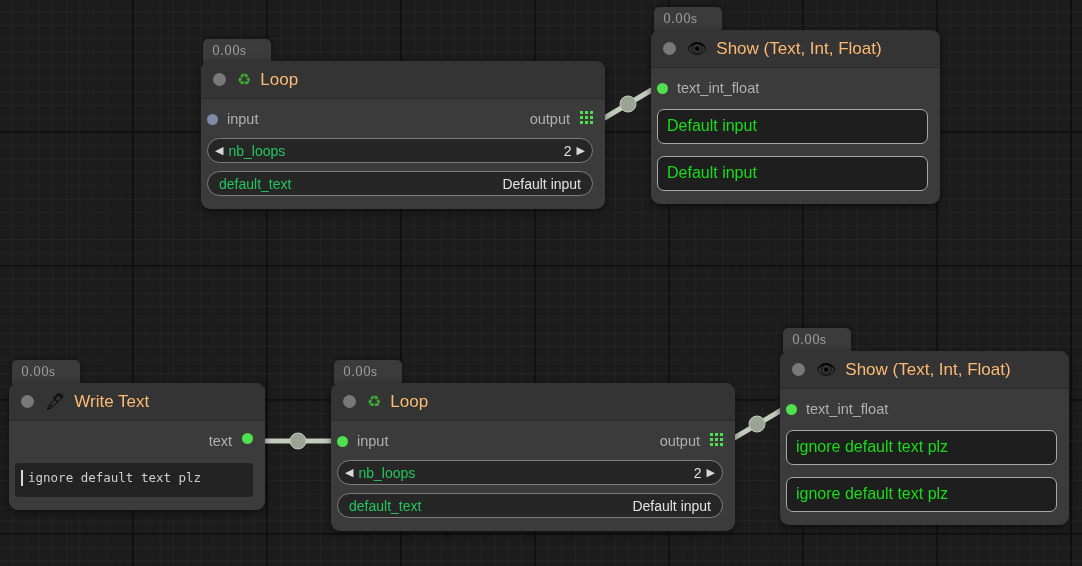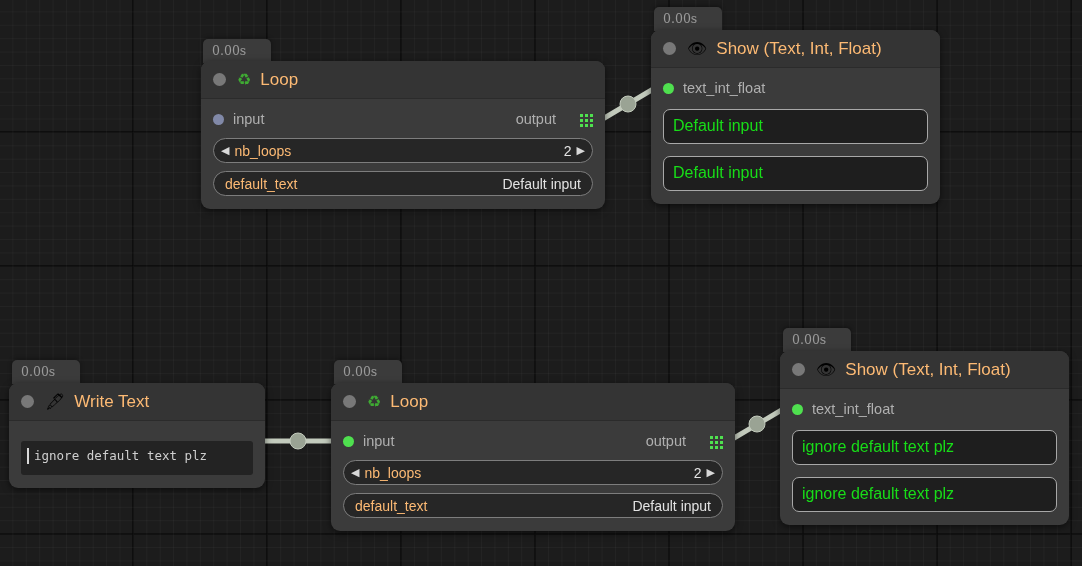--- a/index.html
+++ b/index.html
@@ -61,21 +61,21 @@
     line-height: 1;
     flex: 0 0 auto;
   }
   .hdr-title {
     margin-left: 9px;
     color: #fdba74;
     font-size: 17px;
     white-space: nowrap;
   }
   .node-body {
-    padding: 9px 12px 13px 12px;
+    padding: 9px 12px 13px 6px;
   }
 
   
   .time-badge {
     position: absolute;
     background: #3b3b3b;
     color: #9a9a9a;
     font-family: "DejaVu Serif", serif;
     font-size: 12.5px;
     padding: 4px 25px 5px 9px;
@@ -91,22 +91,22 @@
     height: 22px;
     position: relative;
   }
   .port-in {
     display: flex;
     align-items: center;
     gap: 9px;
   }
   .port-out {
     display: flex;
-    align-items: flex-end;
-    gap: 24px;
+    align-items: flex-start;
+    gap: 10px;
     margin-left: auto;
   }
   .dot {
     width: 11px; height: 11px;
     border-radius: 50%;
     flex: 0 0 auto;
   }
   .dot.green { background: #4fe04f; }
   .dot.blue  { background: #8189a8; }
   .port-label {
@@ -142,21 +142,21 @@
     font-size: 14px;
   }
   .widget .arrow {
     color: #d8d8d8;
     font-size: 11px;
     line-height: 1;
     flex: 0 0 auto;
   }
   .widget .arrow.left  { margin-right: 5px; margin-left: -4px; }
   .widget .arrow.right { margin-left: 5px; margin-right: -4px; }
-  .widget .wlabel { color: #fdba74; white-space: nowrap; }
+  .widget .wlabel { color: #22c55e; white-space: nowrap; }
   .widget .wvalue {
     margin-left: auto;
     color: #e2e2e2;
     white-space: nowrap;
   }
 
   
   .value-box {
     margin-top: 12px;
     border: 1px solid #a8a8a8;
@@ -282,20 +282,26 @@
 
   <div class="time-badge" style="left:12px; top:360px;">0.00s</div>
 
   <div class="node" style="left:9px; top:383px; width:256px;">
     <div class="node-header">
       <span class="hdr-dot"></span>
       <span class="hdr-icon">🖋</span>
       <span class="hdr-title">Write Text</span>
     </div>
     <div class="node-body">
+      <div class="port-row">
+        <span class="port-out">
+          <span class="port-label">text</span>
+          <span class="dot green"></span>
+        </span>
+      </div>
       <div class="textarea-widget">
         <span class="caret"></span>
         <span class="ta-text">ignore default text plz</span>
       </div>
     </div>
   </div>
 
   <div class="time-badge" style="left:334px; top:360px;">0.00s</div>
 
   <div class="node" style="left:331px; top:383px; width:404px;">

